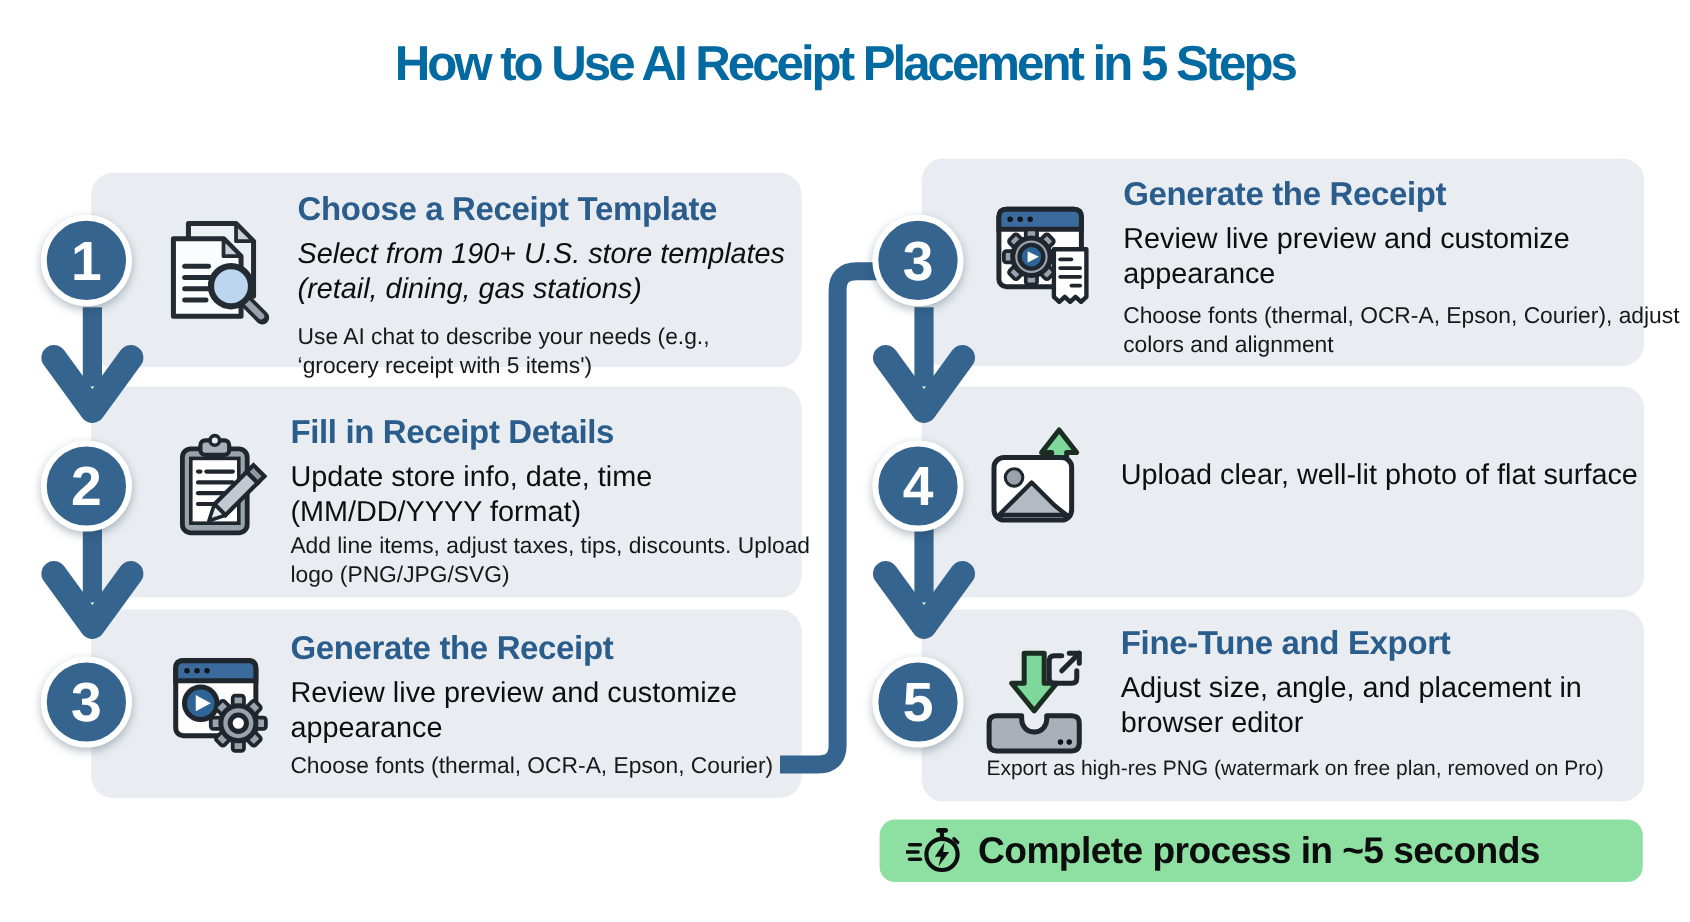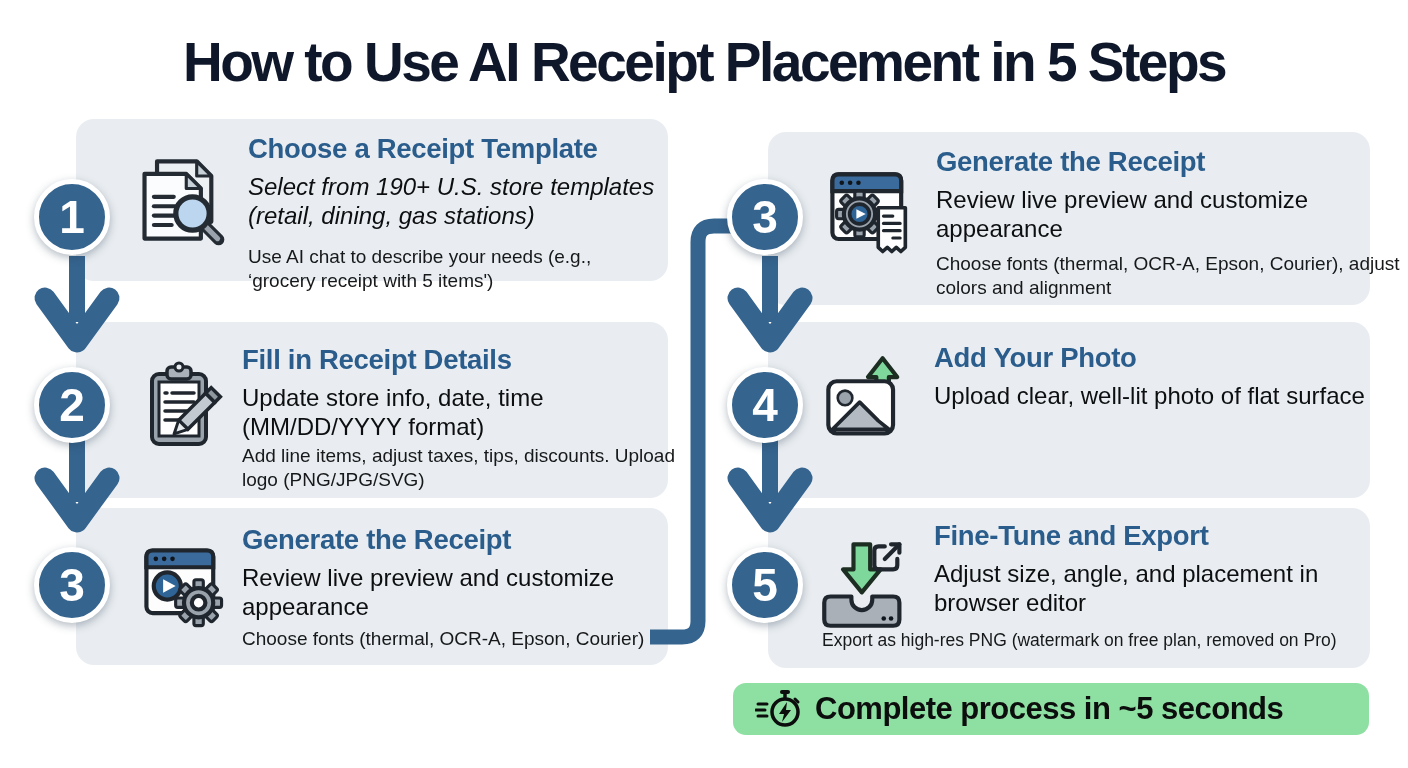--- a/index.html
+++ b/index.html
@@ -4,27 +4,27 @@
 <style>
   * { margin:0; padding:0; box-sizing:border-box; }
   html,body { background:#ffffff; }
   #canvas {
     position:relative; width:1408px; height:768px;
     background:#ffffff; overflow:hidden;
     font-family:"Liberation Sans", sans-serif;
   }
   .page-title {
     position:absolute; top:30px; left:0; width:100%;
-    text-align:center; font-size:55px; font-weight:bold;
-    letter-spacing:-2.5px; color:#0f172a;
+    text-align:center; font-size:41px; font-weight:bold;
+    letter-spacing:-2.5px; color:#0369a1;
   }
   .card {
     position:absolute; background:#e9edf1; border-radius:18px; z-index:1;
   }
-  #card-1  { left:76px;  top:119px; width:592px; height:162px; }
+  #card-1  { left:76px;  top:144px; width:592px; height:162px; }
   #card-2  { left:76px;  top:322px; width:592px; height:176px; }
   #card-3  { left:76px;  top:508px; width:592px; height:157px; }
   #card-3r { left:768px; top:132px; width:602px; height:173px; }
   #card-4  { left:768px; top:322px; width:602px; height:176px; }
   #card-5  { left:768px; top:508px; width:602px; height:160px; }
 
   .card-title {
     position:absolute; font-size:27.5px; font-weight:bold;
     color:#2a5d8c; letter-spacing:-0.3px; white-space:nowrap;
   }
@@ -194,21 +194,20 @@
     <div class="card-note" style="left:168px; top:120px; width:490px;">Choose fonts (thermal, OCR-A, Epson, Courier), adjust colors and alignment</div>
   </div>
 
   <div class="card" id="card-4">
     <svg class="card-icon" style="left:54px; top:30px;" width="92" height="96" viewBox="0 0 88 92">
       <path d="M 52 46 V 24 H 44 L 58 6 L 72 24 H 64 V 46 Z" fill="#7fd89b" stroke="#1c2e22" stroke-width="4" stroke-linejoin="round"></path>
       <rect x="6" y="28" width="62" height="50" rx="8" fill="#ffffff" stroke="#20262e" stroke-width="4"></rect>
       <circle cx="22" cy="44" r="7" fill="#9aa2ab" stroke="#20262e" stroke-width="2.5"></circle>
       <path d="M 10 74 L 36 48 L 54 66 L 64 74 Z" fill="#b3bac2" stroke="#20262e" stroke-width="3.5" stroke-linejoin="round"></path>
     </svg>
-    <div class="card-title" style="left:166px; top:20px;">Add Your Photo</div>
     <div class="card-desc" style="left:166px; top:59px; width:450px;">Upload clear, well-lit photo of flat surface</div>
   </div>
 
   <div class="card" id="card-5">
     <svg class="card-icon" style="left:50px; top:30px;" width="96" height="92" viewBox="0 0 92 88">
       <path d="M 34 6 H 50 V 30 H 60 L 42 52 L 24 30 H 34 Z" fill="#7fd89b" stroke="#1c2e22" stroke-width="4" stroke-linejoin="round"></path>
       <g fill="none" stroke="#20262e" stroke-width="4" stroke-linecap="round" stroke-linejoin="round">
         <path d="M 64 8 H 58 Q 54 8 54 12 V 26 Q 54 30 58 30 H 72 Q 76 30 76 26 V 20"></path>
         <path d="M 64 20 L 78 6"></path>
         <path d="M 70 6 H 78 V 14"></path>

